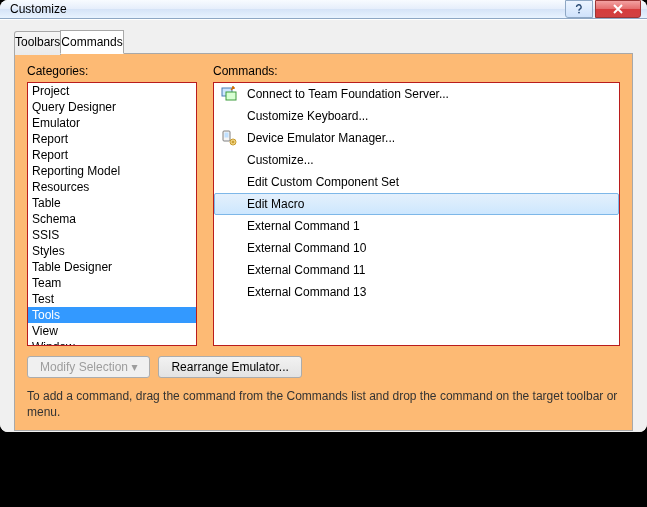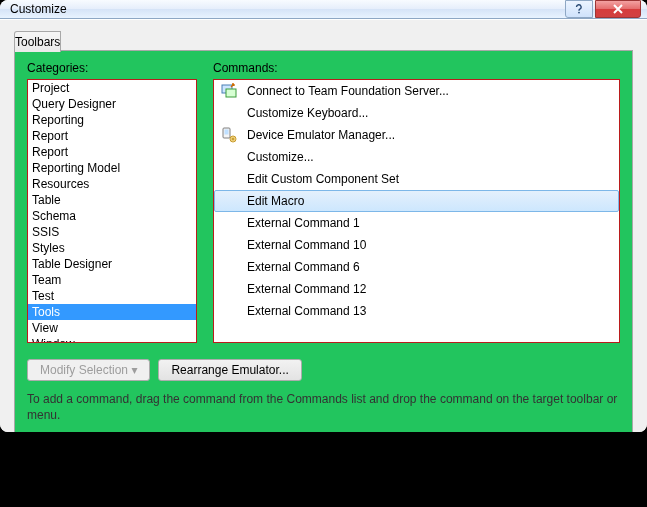--- a/index.html
+++ b/index.html
@@ -10,36 +10,36 @@
   .caption-btn { width: 28px; height: 18px; margin-left: 2px; border-radius: 2px; display:flex; align-items:center; justify-content:center; }
   .help-btn { background: linear-gradient(to bottom, #ecf4ff, #cfe2fb); border:1px solid #8ea7c4; color:#2a4b74; border-radius: 0 0 0 3px;}
   .close-btn { width: 46px; background: linear-gradient(to bottom, #f3a1a1 0%, #e56f6f 48%, #d63c3c 50%, #d14141 100%); border:1px solid #9c3535; border-radius:0 0 3px 0; }
   .close-btn svg { stroke:#fff; stroke-width:2; }
   .client { flex:1; background: #f0f0f0; padding: 10px 14px 12px 14px; border-top:1px solid #fff; display:flex; flex-direction:column; }
   .tabs { display:flex; margin-bottom:-1px; }
   .tab { padding: 3px 0; border:1px solid #a8a8a8; border-bottom:none; background: linear-gradient(to bottom,#f6f6f6,#eaeaea); position:relative; top:1px; cursor:default; }
   .tab + .tab { margin-left:-1px; }
   .tab.active { background:#fff; z-index:2; top:0; padding-top:4px; padding-bottom:4px; border-bottom:1px solid #fff; }
   .tab:first-child { border-radius: 3px 0 0 0;}
-  .panel { background:#22c55e; border:1px solid #a8a8a8; flex:1; padding: 10px 12px; display:flex; flex-direction:column; }
+  .panel { background:#fdba74; border:1px solid #a8a8a8; flex:1; padding: 10px 12px; display:flex; flex-direction:column; }
   .columns { display:flex; gap:16px; }
   .col { display:flex; flex-direction:column; }
   .col-cat { width: 170px; }
   .col-cmd { flex:1; }
   .label { margin-bottom: 4px; }
   .listbox { border:1px solid #b91c1c; background:#fff; position:relative; }
   .listbox-inner { overflow-y:auto; height:100%; }
   .cat-box { height: 264px; }
   .cmd-box { height: 264px; }
   .cat-item { padding: 1px 4px; white-space:nowrap; cursor:default; }
   .cat-item.selected { background:#3399ff; color:#fff; }
   .cmd-item { padding: 3px 4px 3px 32px; position:relative; white-space:nowrap; cursor:default; border:1px solid transparent; }
   .cmd-item.selected { background: linear-gradient(to bottom, #e4f0fc, #cde7fe); border:1px solid #7db7e8; border-radius:2px; }
   .cmd-icon { position:absolute; left:6px; top:2px; width:16px; height:16px; }
-  .button-row { display:flex; gap:8px; margin-top:16px; }
+  .button-row { display:flex; gap:8px; margin-top:10px; }
   .btn { padding: 3px 12px; border:1px solid #acacac; background: linear-gradient(to bottom,#f2f2f2,#e3e3e3); border-radius:3px; cursor:default; font-family:inherit; font-size:12px; }
   .btn:disabled { color:#9d9d9d; background:#f0f0f0; }
   .help-text { margin-top:10px; color:#333; line-height:1.35; }
   .bottom-buttons { display:flex; gap:2px; padding-top:12px; }
   .bottom-buttons .btn { min-width:78px; }
   .close-focused { border:1px solid #3c7fb1 !important; box-shadow: inset 0 0 0 1px #a6d7ff; background: linear-gradient(to bottom,#eaf6fd,#c4e5f6)!important; }
   
   .listbox-inner::-webkit-scrollbar { width:17px; }
   .listbox-inner::-webkit-scrollbar-track { background:#f0f0f0; border-left:1px solid #ddd;}
   .listbox-inner::-webkit-scrollbar-thumb { background: linear-gradient(to right,#e6eefb,#c9dcf5); border:1px solid #97b4d6; border-radius:2px;}
@@ -59,30 +59,31 @@
     </div>
     <div class="caption-btn close-btn">
       <svg width="10" height="10" viewBox="0 0 10 10">
           <path d="M1 1 L9 9 M9 1 L1 9"></path>
         </svg>
     </div>
   </div>
   <div class="client">
     <div class="tabs" id="tabStrip">
         <div class="tab">Toolbars</div>
+        <div class="tab active">Commands</div>
       </div>
     <div class="panel">
       <div class="columns">
         <div class="col col-cat">
           <div class="label">Categories:</div>
           <div class="listbox cat-box">
             <div class="listbox-inner" id="catList">
                 <div class="cat-item">Project</div>
                 <div class="cat-item">Query Designer</div>
-                <div class="cat-item">Reporting</div>
+                <div class="cat-item">Emulator</div>
                 <div class="cat-item">Report</div>
                 <div class="cat-item">Report</div>
                 <div class="cat-item">Reporting Model</div>
                 <div class="cat-item">Resources</div>
                 <div class="cat-item">Table</div>
                 <div class="cat-item">Schema</div>
                 <div class="cat-item">SSIS</div>
                 <div class="cat-item">Styles</div>
                 <div class="cat-item">Table Designer</div>
                 <div class="cat-item">Team</div>
@@ -107,22 +108,21 @@
                       <rect x="2" y="1" width="7" height="10" rx="1" fill="#f5f5f5" stroke="#808080"></rect>
                       <rect x="3.5" y="2.5" width="4" height="5" fill="#bfe0ff"></rect>
                       <circle cx="12" cy="12" r="3" fill="#ffe9a8" stroke="#c79a2a"></circle>
                       <path d="M12 10 v4 M10 12 h4 M10.6 10.6 l2.8 2.8 M13.4 10.6 l-2.8 2.8" stroke="#c79a2a" stroke-width="0.8"></path>
                     </svg></span><span>Device Emulator Manager...</span></div>
                 <div class="cmd-item"><span>Customize...</span></div>
                 <div class="cmd-item"><span>Edit Custom Component Set</span></div>
                 <div class="cmd-item selected"><span>Edit Macro</span></div>
                 <div class="cmd-item"><span>External Command 1</span></div>
                 <div class="cmd-item"><span>External Command 10</span></div>
-                <div class="cmd-item"><span>External Command 6</span></div>
-                <div class="cmd-item"><span>External Command 12</span></div>
+                <div class="cmd-item"><span>External Command 11</span></div>
                 <div class="cmd-item"><span>External Command 13</span></div>
               </div>
           </div>
         </div>
       </div>
       <div class="button-row">
         <button class="btn" disabled="">Modify Selection ▾</button>
         <button class="btn">Rearrange Emulator...</button>
       </div>
       <div class="help-text">To add a command, drag the command from the Commands list and drop the command on the target toolbar or menu.</div>

